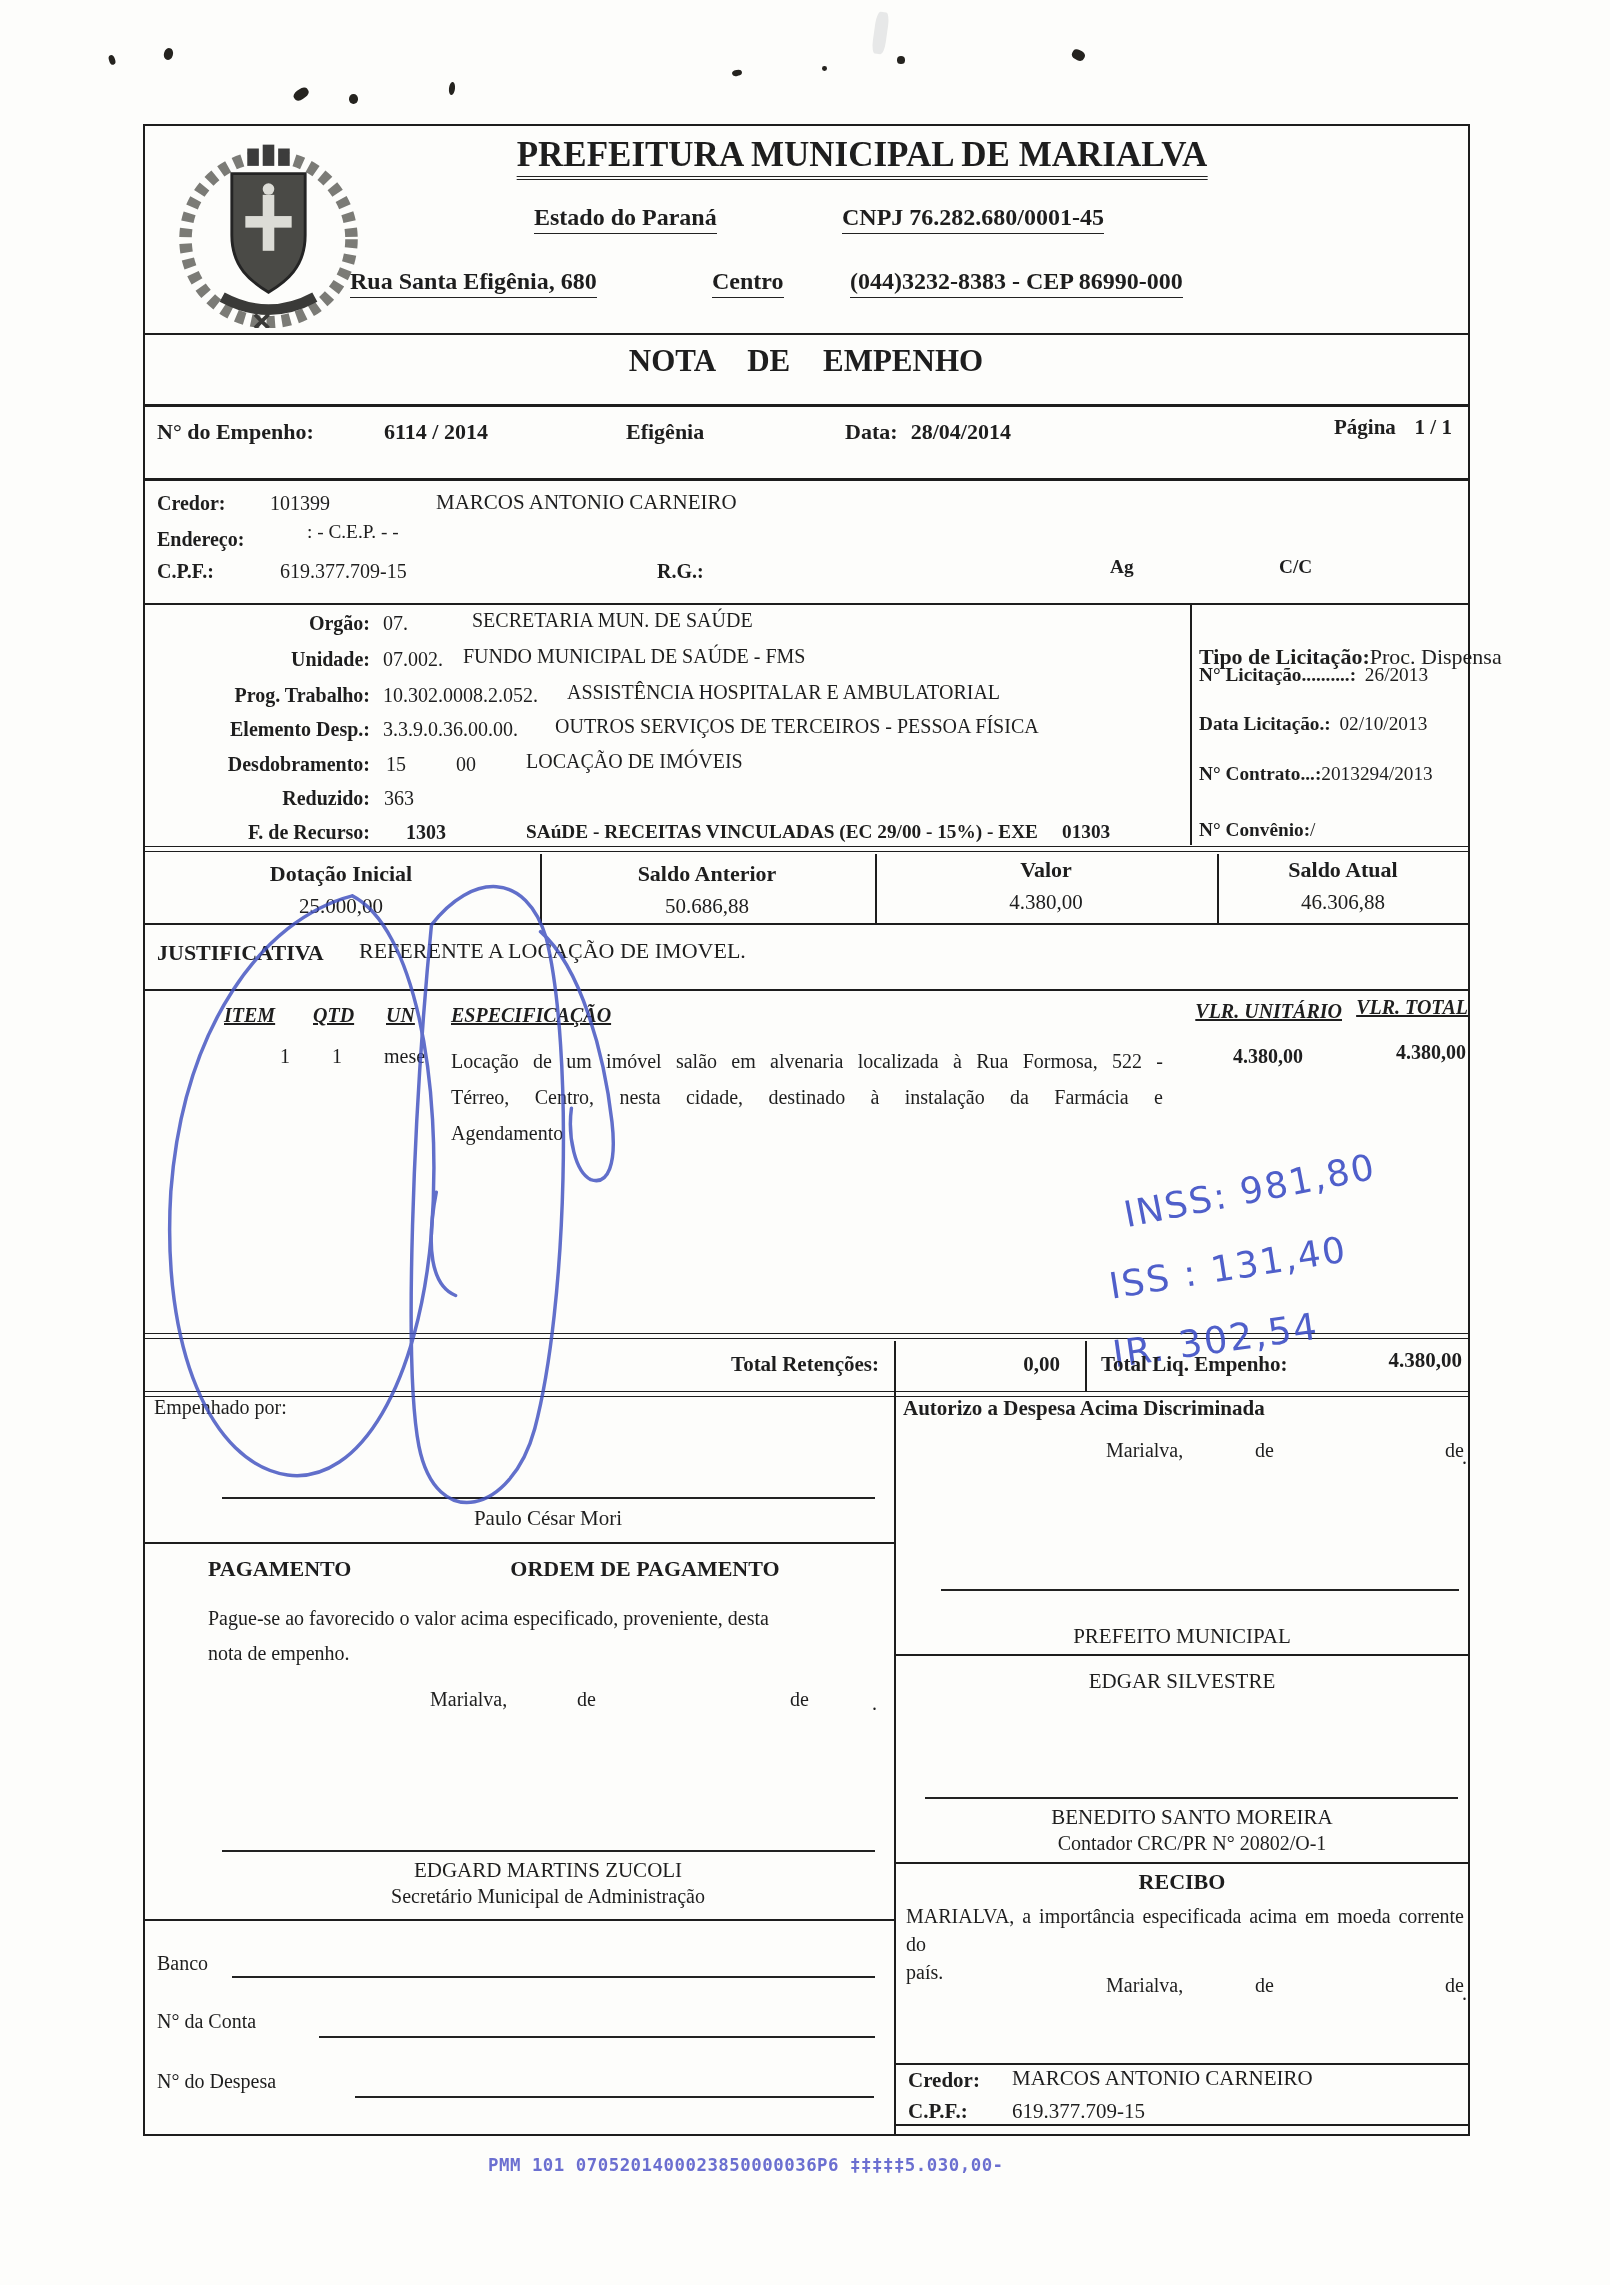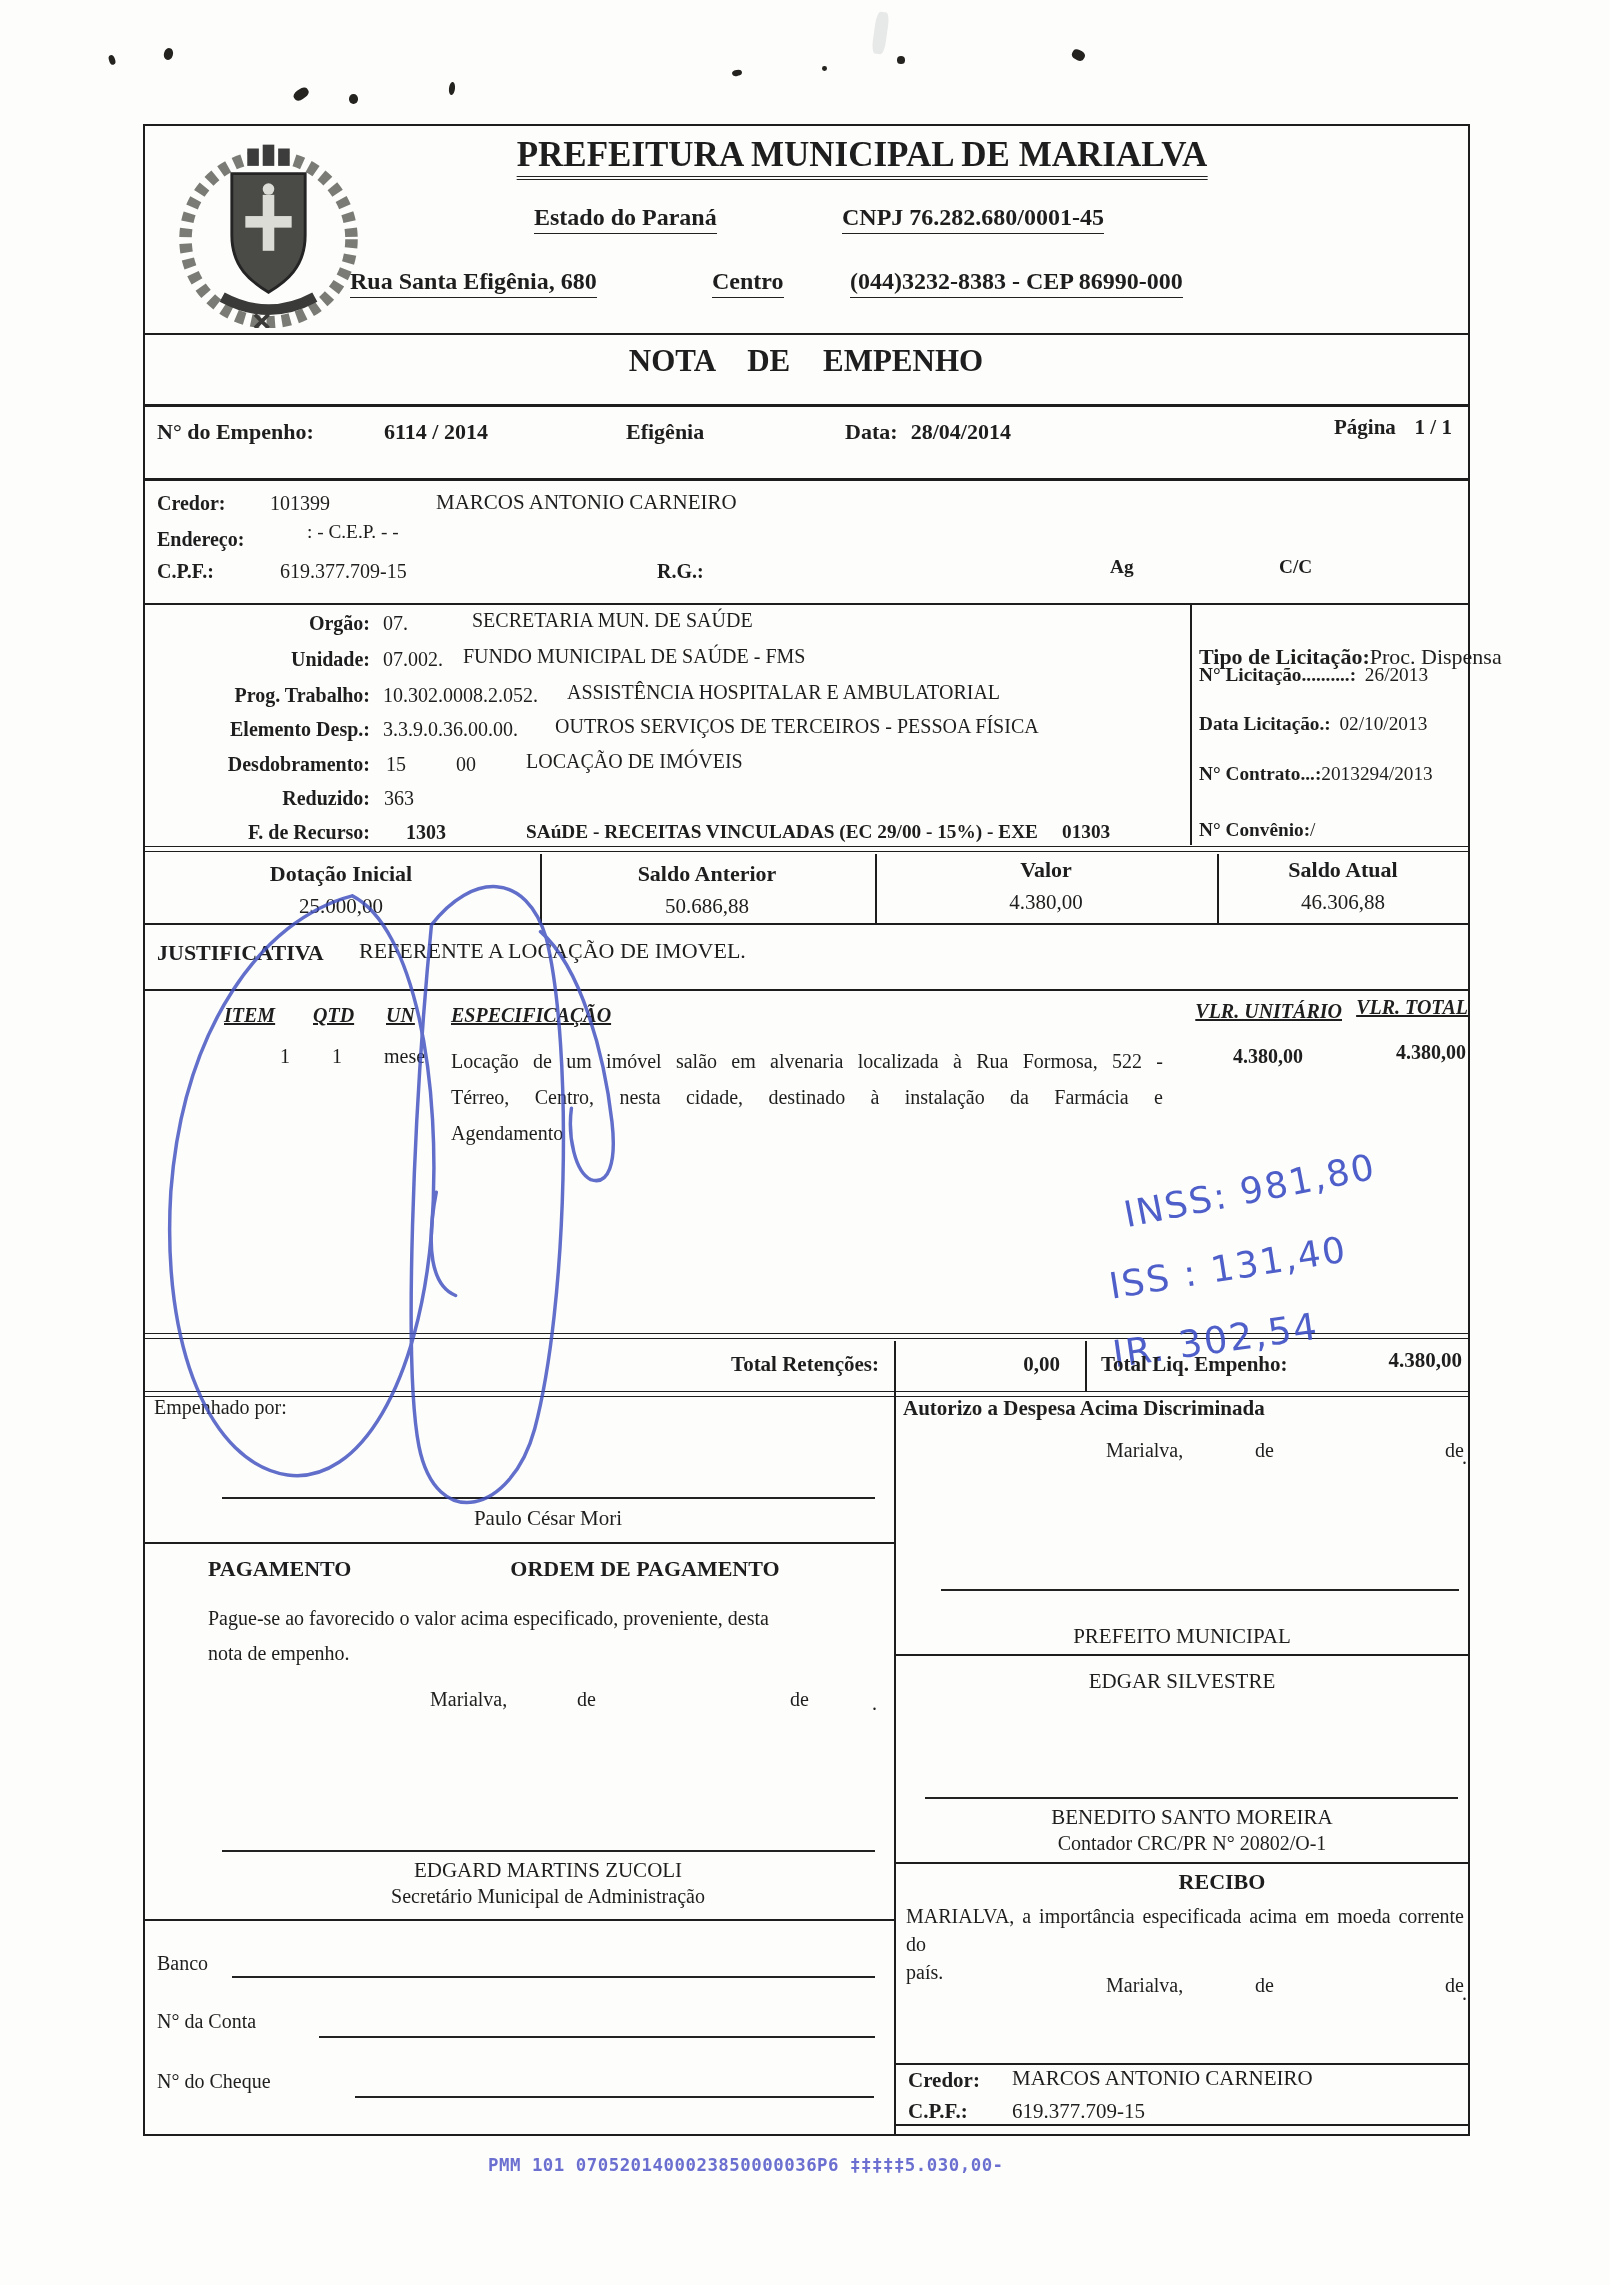--- a/index.html
+++ b/index.html
@@ -210,38 +210,38 @@
   <div class="t" style="left:872px;top:1692px;">.</div>
 
   <div class="sig" style="left:222px;top:1850px;width:653px;"></div>
   <div class="t c" style="left:548px;top:1858px;font-size:21px;">EDGARD MARTINS ZUCOLI</div>
   <div class="t c" style="left:548px;top:1885px;">Secretário Municipal de Administração</div>
 
   <div class="t" style="left:157px;top:1952px;">Banco</div>
   <div class="sig" style="left:232px;top:1976px;width:643px;"></div>
   <div class="t" style="left:157px;top:2010px;">N° da Conta</div>
   <div class="sig" style="left:319px;top:2036px;width:556px;"></div>
-  <div class="t" style="left:157px;top:2070px;">N° do Cheque</div>
+  <div class="t" style="left:157px;top:2070px;">N° do Despesa</div>
   <div class="sig" style="left:355px;top:2096px;width:519px;"></div>
 
   <div class="t b" style="left:903px;top:1396px;font-size:21px;">Autorizo a Despesa Acima Discriminada</div>
   <div class="t" style="left:1106px;top:1439px;">Marialva,</div>
   <div class="t" style="left:1255px;top:1439px;">de</div>
   <div class="t" style="left:1445px;top:1439px;">de</div>
   <div class="t" style="left:1462px;top:1446px;">.</div>
 
   <div class="sig" style="left:941px;top:1589px;width:518px;"></div>
   <div class="t c" style="left:1182px;top:1669px;font-size:21px;">EDGAR SILVESTRE</div>
   <div class="t c" style="left:1182px;top:1624px;font-size:21px;">PREFEITO MUNICIPAL</div>
 
   <div class="sig" style="left:925px;top:1797px;width:533px;"></div>
   <div class="t c" style="left:1192px;top:1805px;font-size:21px;">BENEDITO SANTO MOREIRA</div>
   <div class="t c" style="left:1192px;top:1832px;">Contador CRC/PR N° 20802/O-1</div>
 
-  <div class="t b c" style="left:1222px;top:1869px;font-size:22px;">RECIBO</div>
+  <div class="t b c" style="left:1182px;top:1869px;font-size:22px;">RECIBO</div>
   <div class="para" style="left:906px;top:1902px;width:558px;line-height:28px;">
     <div class="jl">MARIALVA, a importância especificada acima em moeda corrente do</div>
     <div>país.</div>
   </div>
   <div class="t" style="left:1106px;top:1974px;">Marialva,</div>
   <div class="t" style="left:1255px;top:1974px;">de</div>
   <div class="t" style="left:1445px;top:1974px;">de</div>
   <div class="t" style="left:1462px;top:1982px;">.</div>
 
   <div class="t b" style="left:908px;top:2068px;font-size:21px;">Credor:</div>

